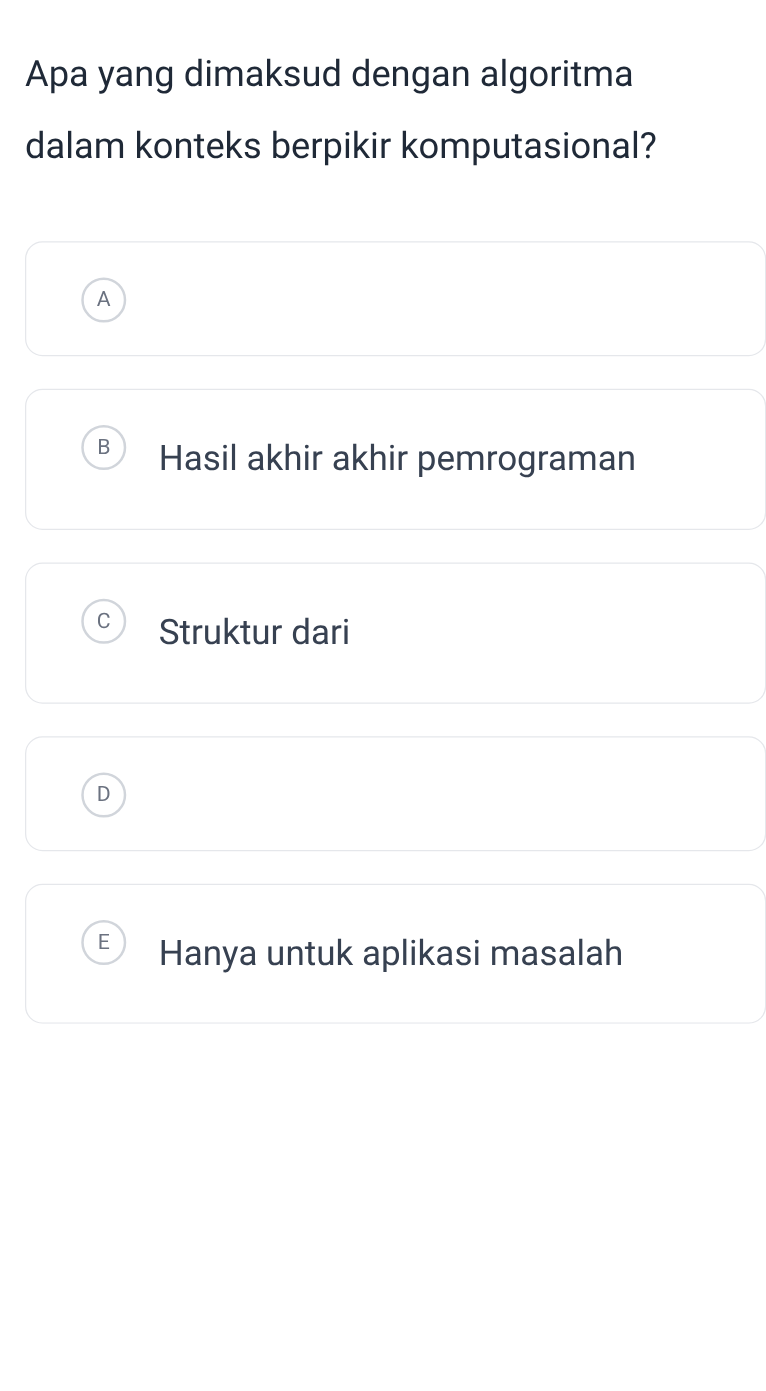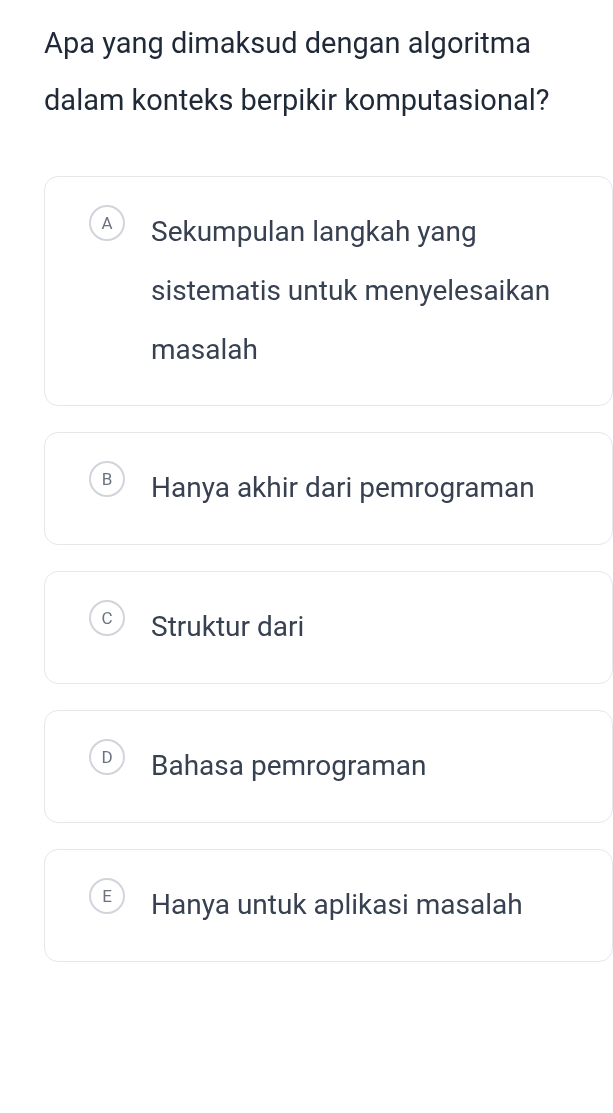--- a/index.html
+++ b/index.html
@@ -7,22 +7,21 @@
       padding: 0;
       box-sizing: border-box;
     }
     body {
       font-family: -apple-system, BlinkMacSystemFont, "Segoe UI", Roboto, Helvetica, Arial, sans-serif;
       background: #ffffff;
       width: 613px;
       color: #1f2937;
     }
     .container {
-      padding: 15px 0 0 20px;
-      margin-left: 24px;
+      padding: 32px 0 0 20px;
     }
     .question {
       font-size: 29px;
       line-height: 1.95;
       color: #1f2937;
       margin-bottom: 48px;
       padding-right: 20px;
     }
     .options {
       display: flex;
@@ -60,32 +59,30 @@
     }
   </style>
 </head>
 <body>
 
 <div class="container">
   <div class="question">Apa yang dimaksud dengan algoritma dalam konteks berpikir komputasional?</div>
   <div class="options">
     <div class="option">
       <div class="option-letter">A</div>
-      <div class="option-text">Sekumpulan langkah yang sistematis untuk menyelesaikan masalah</div>
     </div>
     <div class="option">
       <div class="option-letter">B</div>
-      <div class="option-text">Hanya akhir dari pemrograman</div>
+      <div class="option-text">Hasil akhir akhir pemrograman</div>
     </div>
     <div class="option">
       <div class="option-letter">C</div>
       <div class="option-text">Struktur dari</div>
     </div>
     <div class="option">
       <div class="option-letter">D</div>
-      <div class="option-text">Bahasa pemrograman</div>
     </div>
     <div class="option">
       <div class="option-letter">E</div>
       <div class="option-text">Hanya untuk aplikasi masalah</div>
     </div>
   </div>
 </div>
 
 </body></html>

